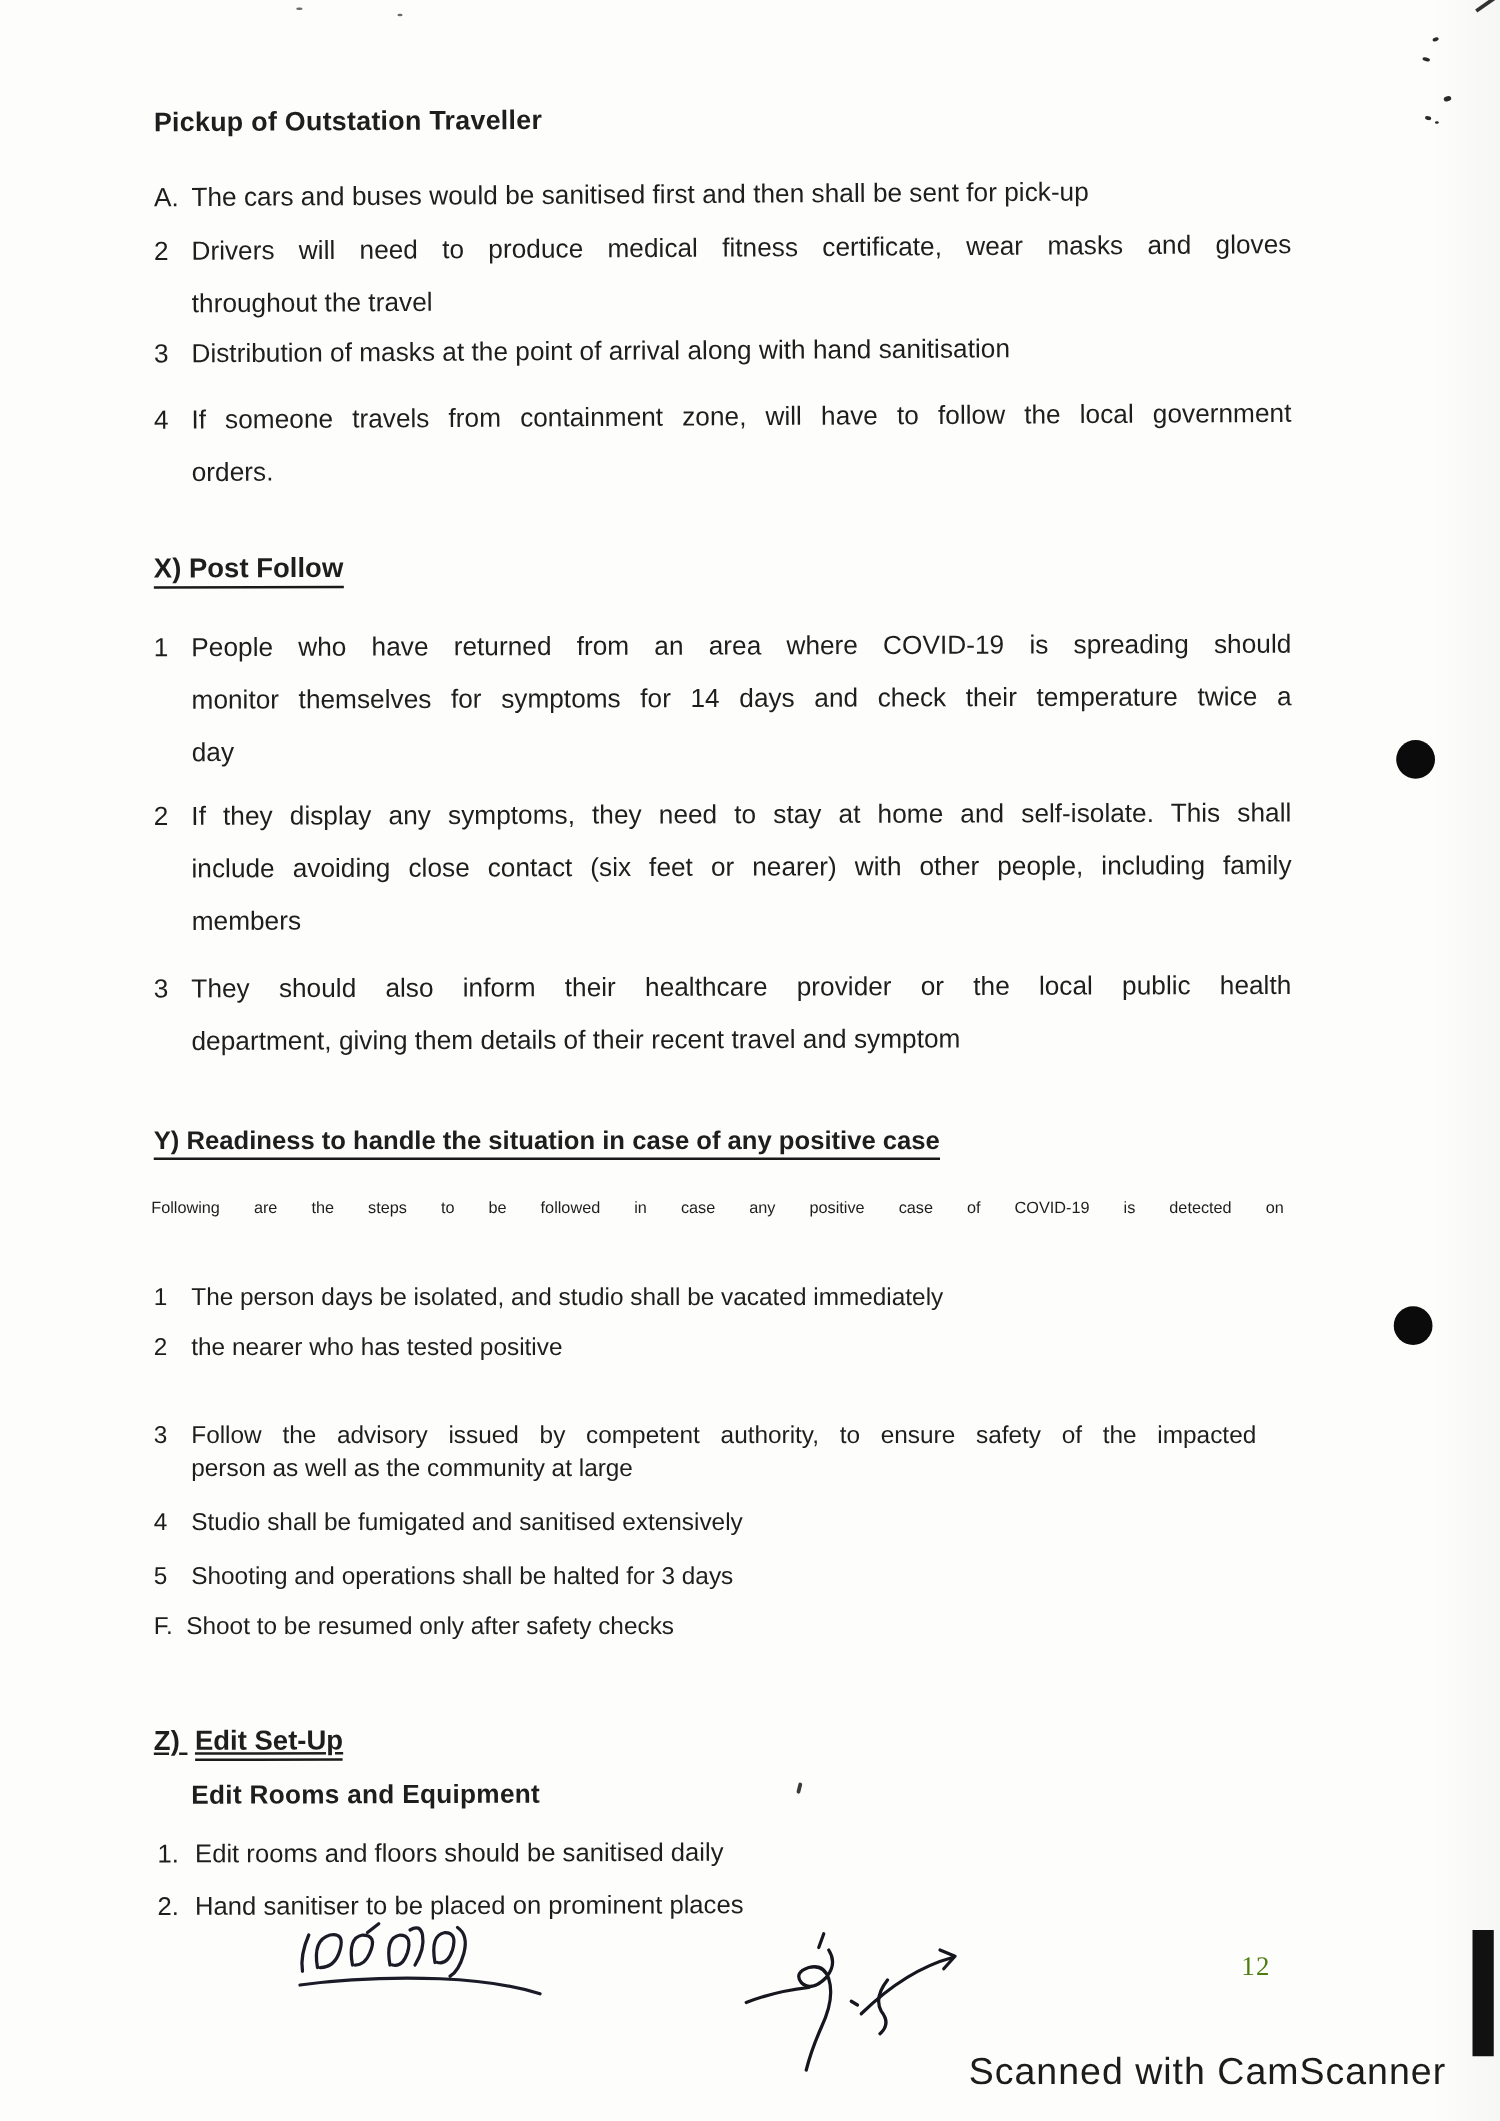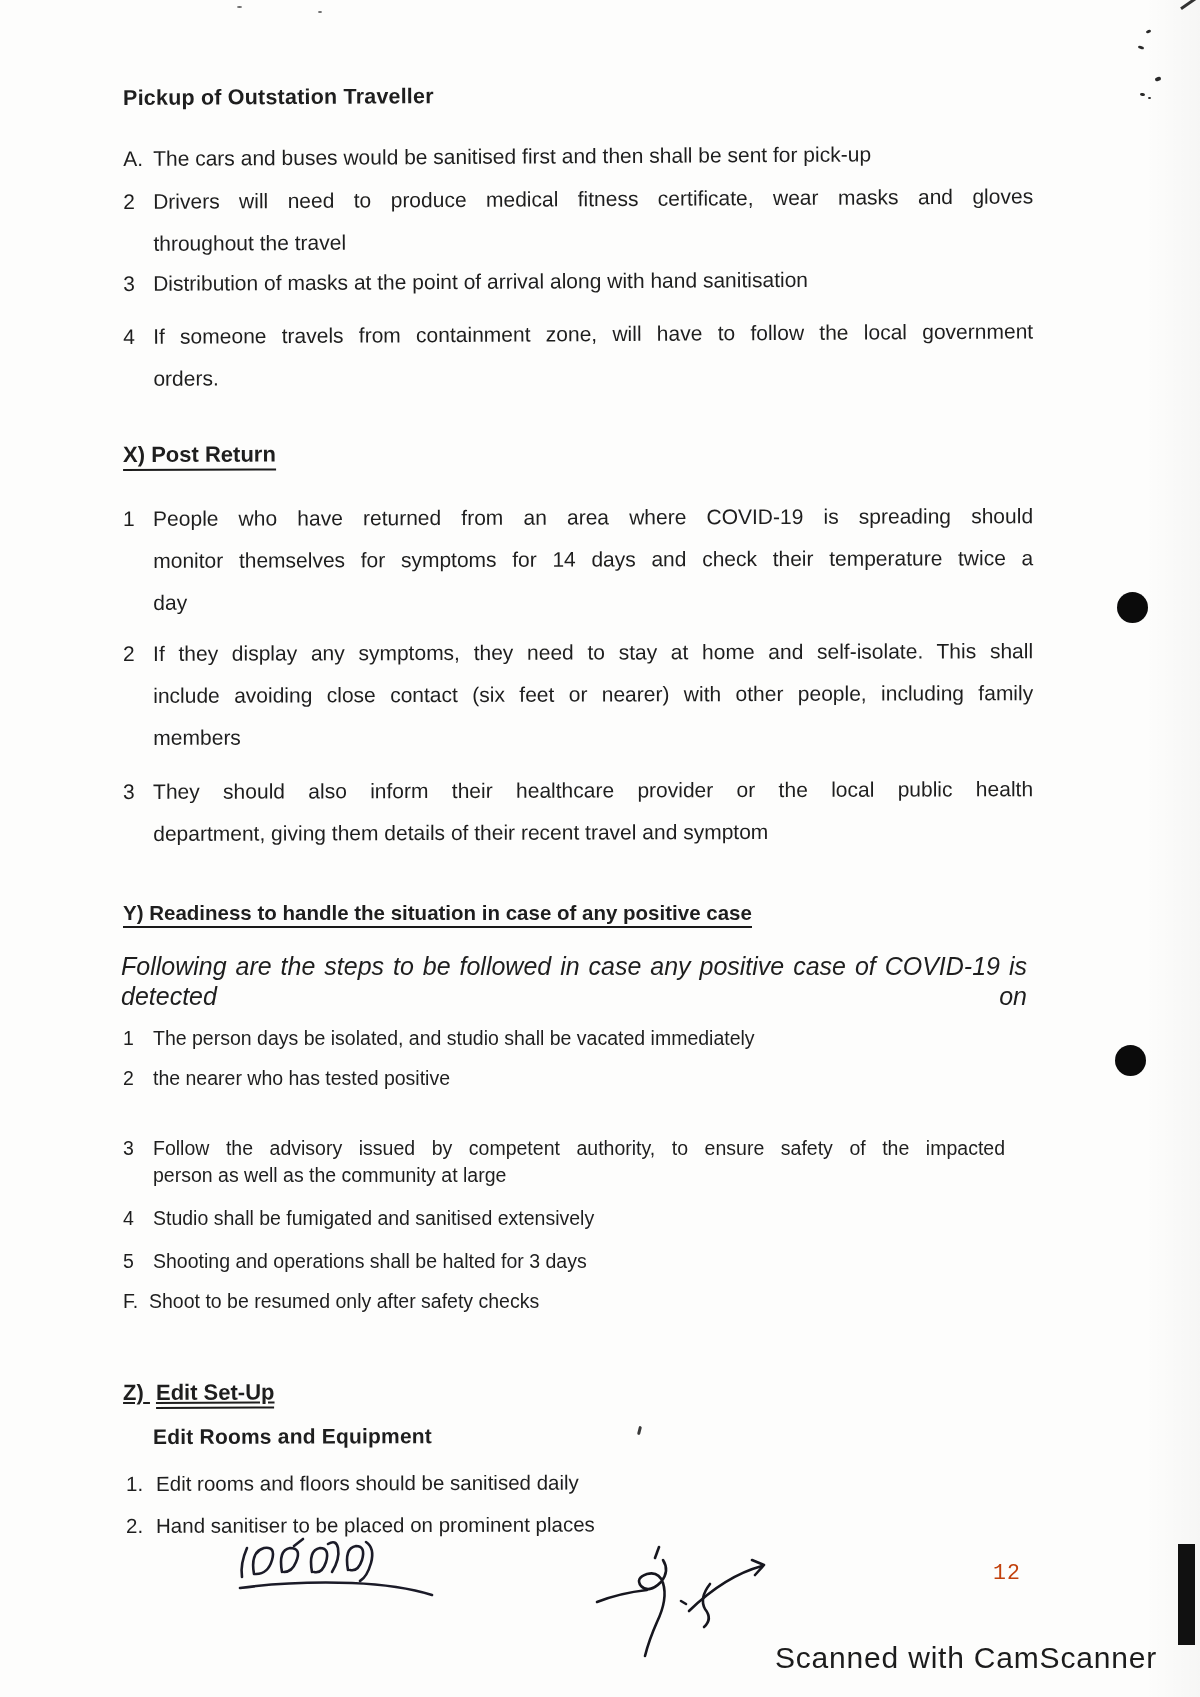--- a/index.html
+++ b/index.html
@@ -29,33 +29,33 @@
   .txt    { margin-left:30px; }
 
   .b1 { font-size:21px;   line-height:42px; width:910px; }
   .b1 .txt { width:880px; }
   .by { font-size:19.5px; line-height:27px; width:885px; }
   .by .txt { width:852px; }
   .bz { font-size:20.5px; line-height:24px; }
   .bz .marker { left:3px; }
   .bz .txt { margin-left:33px; }
 
-  .intro { position:absolute; left:121px; width:906px; font-size:25px; line-height:30px;font-style:italic; }
+  .intro { position:absolute; left:121px; width:906px; font-size:13px; line-height:30px; }
 
   .tline {}
   .tjust { text-align:justify; text-align-last:justify; }
 
   .tilt-a { transform:rotate(-0.35deg); transform-origin:left top; }
   .tilt-b { transform:rotate(-0.18deg); transform-origin:left top; }
 
   
   .punch { position:absolute; width:31px; height:31px; background:#0b0b0b; border-radius:50%; }
   .bar   { position:absolute; left:1178px; top:1544px; width:17px; height:101px; background:#111; }
-  .pageno{ position:absolute; left:993px; top:1561px; font-family:Liberation Mono, monospace;
-           font-size:21.5px; color:#c2410c; letter-spacing:1px; }
+  .pageno{ position:absolute; left:993px; top:1561px; font-family:Liberation Serif, serif;
+           font-size:21.5px; color:#4d7c0f; letter-spacing:1px; }
   .footer{ position:absolute; left:775px; top:1641px; font-size:30px; color:#1c1c1c;
            letter-spacing:0.8px; }
   .speck { position:absolute; background:#2a2a2a; border-radius:45%; }
   .speck-light { background:#6b6b6b; }
   .corner-stroke { position:absolute; left:1179px; top:1px; width:22px; height:0;
            border-top:3px solid #333; transform:rotate(-35deg); }
   .tickmark { position:absolute; left:638px; top:1426px; width:3px; height:9px;
            background:#3a3a3a; transform:rotate(14deg); border-radius:2px; }
   .sig { position:absolute; }
   .sig svg { display:block; }
@@ -84,21 +84,21 @@
   </div>
   <div class="item b1 tilt-a" style="top:316px;">
     <span class="marker">4</span>
     <div class="txt">
         <div class="tline tjust">If someone travels from containment zone, will have to follow the local government</div>
         <div class="tline">orders.</div>
       </div>
   </div>
 
   <div class="abs hsec tilt-b" style="left:123px; top:442px;">
-    <span class="hu">X) Post Return</span>
+    <span class="hu">X) Post Follow</span>
   </div>
 
   <div class="item b1 tilt-b" style="top:498px;">
     <span class="marker">1</span>
     <div class="txt">
         <div class="tline tjust">People who have returned from an area where COVID-19 is spreading should</div>
         <div class="tline tjust">monitor themselves for symptoms for 14 days and check their temperature twice a</div>
         <div class="tline">day</div>
       </div>
   </div>

